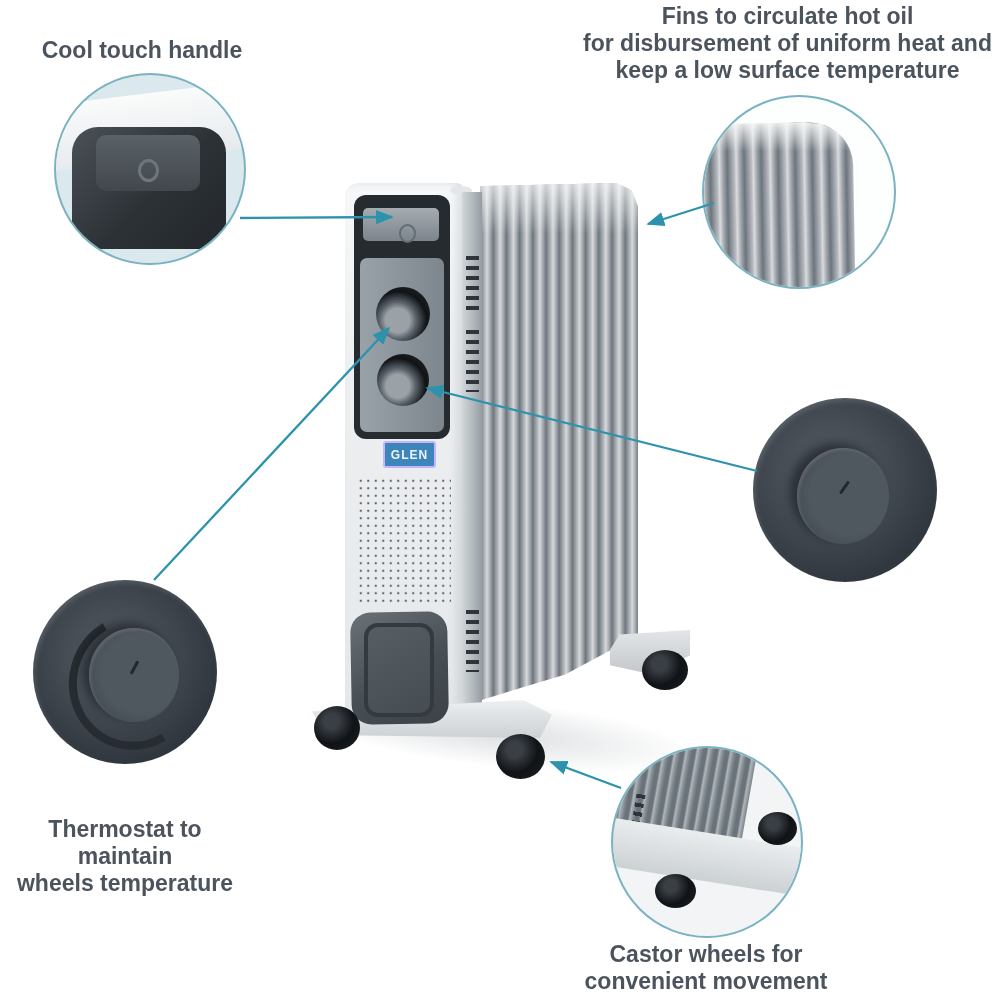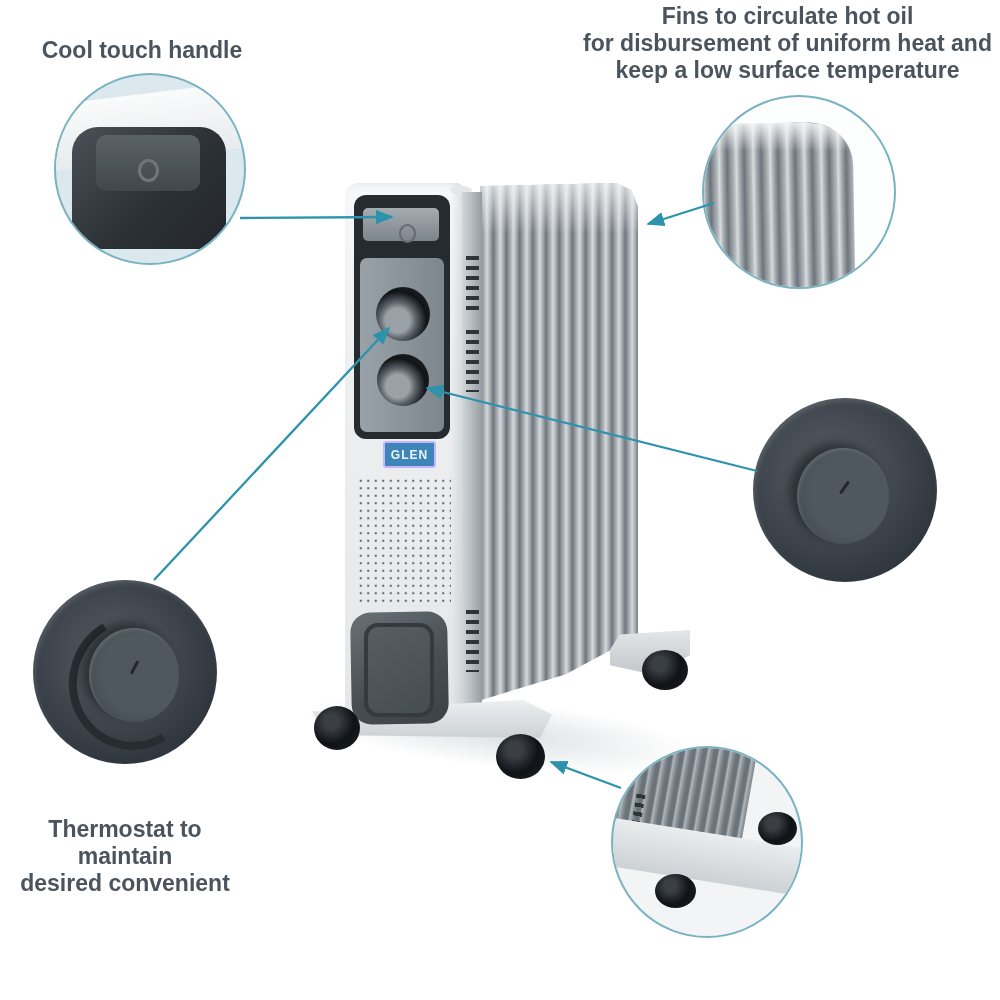--- a/index.html
+++ b/index.html
@@ -209,17 +209,21 @@
 
   <div class="z6 label center" id="label-fins">
     <div>Fins to circulate hot oil</div>
     <div>for disbursement of uniform heat and</div>
     <div>keep a low surface temperature</div>
   </div>
 
 
   <div class="z6 label center" id="label-thermo">
     <div>Thermostat to maintain</div>
-    <div>desired convenient</div>
-  </div>
-
+    <div>wheels temperature</div>
+  </div>
+
+  <div class="z6 label center" id="label-wheels">
+    <div>Castor wheels for</div>
+    <div>convenient movement</div>
+  </div>
 
 </div>
 
 </body></html>

